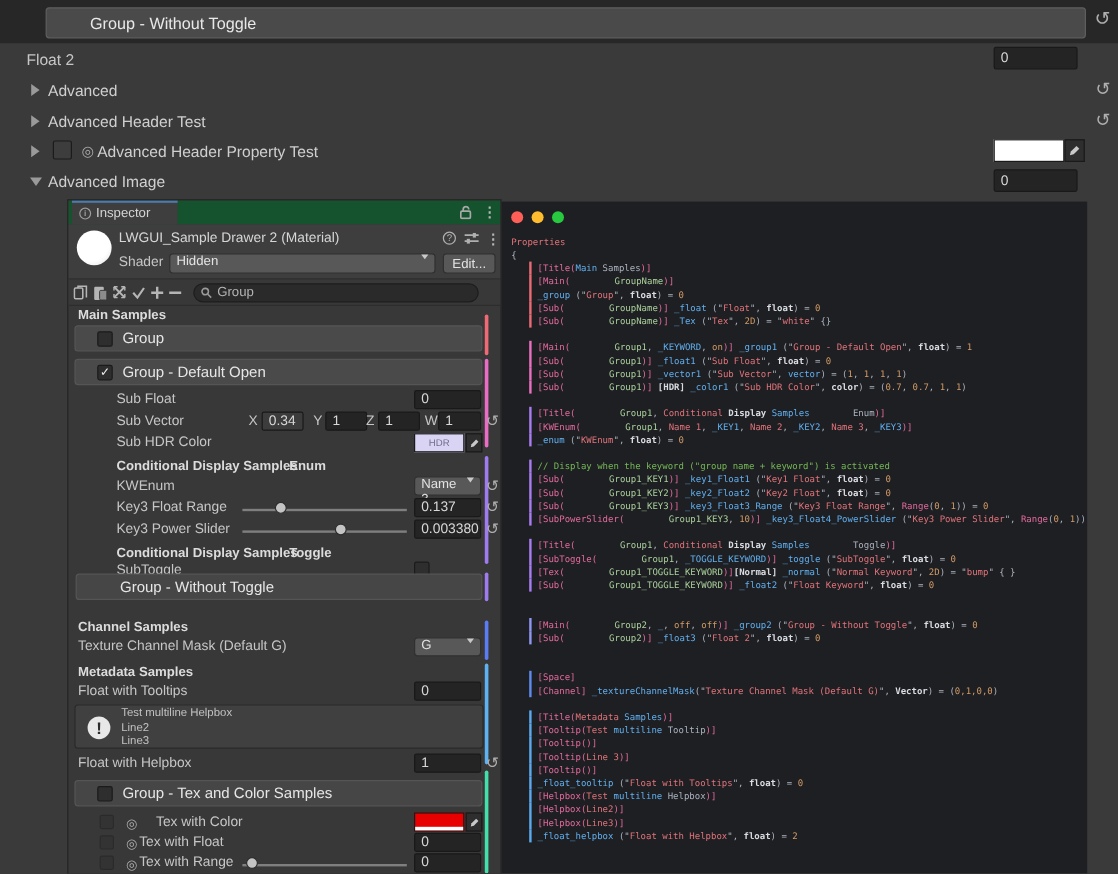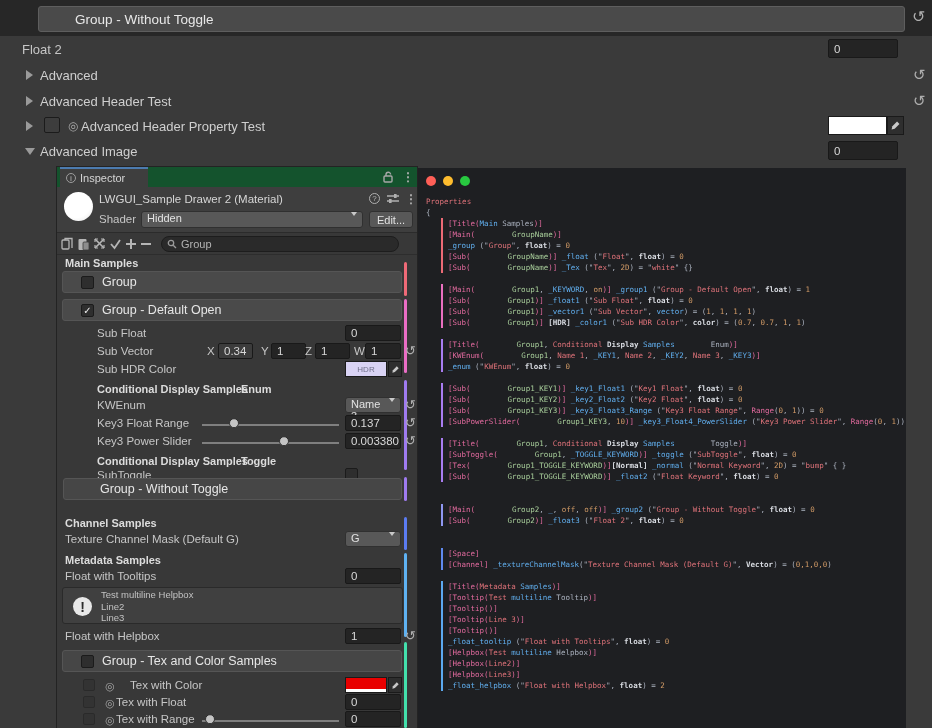--- a/index.html
+++ b/index.html
@@ -378,20 +378,21 @@
       <div class="cl">&nbsp;</div>
       <div class="cl bar" style="border-left-color: rgb(234, 111, 192);"><span class="tk-p">[Main(</span><span class="tk-g">Group1</span><span class="tk-t">, </span><span class="tk-b">_KEYWORD</span><span class="tk-t">, </span><span class="tk-n">on</span><span class="tk-p">)]</span><span class="tk-b"> _group1</span><span class="tk-t"> ("</span><span class="tk-s">Group - Default Open</span><span class="tk-t">", </span><span class="tk-w">float</span><span class="tk-t">) = </span><span class="tk-n">1</span></div>
       <div class="cl bar" style="border-left-color: rgb(234, 111, 192);"><span class="tk-p">[Sub(</span><span class="tk-g">Group1</span><span class="tk-p">)]</span><span class="tk-b"> _float1</span><span class="tk-t"> ("</span><span class="tk-s">Sub Float</span><span class="tk-t">", </span><span class="tk-w">float</span><span class="tk-t">) = </span><span class="tk-n">0</span></div>
       <div class="cl bar" style="border-left-color: rgb(234, 111, 192);"><span class="tk-p">[Sub(</span><span class="tk-g">Group1</span><span class="tk-p">)]</span><span class="tk-b"> _vector1</span><span class="tk-t"> ("</span><span class="tk-s">Sub Vector</span><span class="tk-t">", </span><span class="tk-b">vector</span><span class="tk-t">) = (</span><span class="tk-n">1</span><span class="tk-t">, </span><span class="tk-n">1</span><span class="tk-t">, </span><span class="tk-n">1</span><span class="tk-t">, </span><span class="tk-n">1</span><span class="tk-t">)</span></div>
       <div class="cl bar" style="border-left-color: rgb(234, 111, 192);"><span class="tk-p">[Sub(</span><span class="tk-g">Group1</span><span class="tk-p">)] </span><span class="tk-w">[HDR]</span><span class="tk-b"> _color1</span><span class="tk-t"> ("</span><span class="tk-s">Sub HDR Color</span><span class="tk-t">", </span><span class="tk-w">color</span><span class="tk-t">) = (</span><span class="tk-n">0.7</span><span class="tk-t">, </span><span class="tk-n">0.7</span><span class="tk-t">, </span><span class="tk-n">1</span><span class="tk-t">, </span><span class="tk-n">1</span><span class="tk-t">)</span></div>
       <div class="cl">&nbsp;</div>
       <div class="cl bar" style="border-left-color: rgb(169, 125, 242);"><span class="tk-p">[Title(</span><span class="tk-g">Group1</span><span class="tk-t">, </span><span class="tk-s">Conditional </span><span class="tk-w">Display </span><span class="tk-b">Samples</span><span class="tk-t">        Enum</span><span class="tk-p">)]</span></div>
       <div class="cl bar" style="border-left-color: rgb(169, 125, 242);"><span class="tk-p">[KWEnum(</span><span class="tk-g">Group1</span><span class="tk-t">, </span><span class="tk-s">Name 1</span><span class="tk-t">, </span><span class="tk-b">_KEY1</span><span class="tk-t">, </span><span class="tk-s">Name 2</span><span class="tk-t">, </span><span class="tk-b">_KEY2</span><span class="tk-t">, </span><span class="tk-s">Name 3</span><span class="tk-t">, </span><span class="tk-b">_KEY3</span><span class="tk-p">)]</span></div>
       <div class="cl bar" style="border-left-color: rgb(169, 125, 242);"><span class="tk-b">_enum</span><span class="tk-t"> ("</span><span class="tk-s">KWEnum</span><span class="tk-t">", </span><span class="tk-w">float</span><span class="tk-t">) = </span><span class="tk-n">0</span></div>
       <div class="cl">&nbsp;</div>
+      <div class="cl bar" style="border-left-color: rgb(169, 125, 242);"><span class="tk-c">// Display when the keyword ("group name + keyword") is activated</span></div>
       <div class="cl bar" style="border-left-color: rgb(169, 125, 242);"><span class="tk-p">[Sub(</span><span class="tk-g">Group1_KEY1</span><span class="tk-p">)]</span><span class="tk-b"> _key1_Float1</span><span class="tk-t"> ("</span><span class="tk-s">Key1 Float</span><span class="tk-t">", </span><span class="tk-w">float</span><span class="tk-t">) = </span><span class="tk-n">0</span></div>
       <div class="cl bar" style="border-left-color: rgb(169, 125, 242);"><span class="tk-p">[Sub(</span><span class="tk-g">Group1_KEY2</span><span class="tk-p">)]</span><span class="tk-b"> _key2_Float2</span><span class="tk-t"> ("</span><span class="tk-s">Key2 Float</span><span class="tk-t">", </span><span class="tk-w">float</span><span class="tk-t">) = </span><span class="tk-n">0</span></div>
       <div class="cl bar" style="border-left-color: rgb(169, 125, 242);"><span class="tk-p">[Sub(</span><span class="tk-g">Group1_KEY3</span><span class="tk-p">)]</span><span class="tk-b"> _key3_Float3_Range</span><span class="tk-t"> ("</span><span class="tk-s">Key3 Float Range</span><span class="tk-t">", </span><span class="tk-p">Range</span><span class="tk-t">(</span><span class="tk-n">0</span><span class="tk-t">, </span><span class="tk-n">1</span><span class="tk-t">)) = </span><span class="tk-n">0</span></div>
       <div class="cl bar" style="border-left-color: rgb(169, 125, 242);"><span class="tk-p">[SubPowerSlider(</span><span class="tk-g">Group1_KEY3</span><span class="tk-t">, </span><span class="tk-n">10</span><span class="tk-p">)]</span><span class="tk-b"> _key3_Float4_PowerSlider</span><span class="tk-t"> ("</span><span class="tk-s">Key3 Power Slider</span><span class="tk-t">", </span><span class="tk-p">Range</span><span class="tk-t">(</span><span class="tk-n">0</span><span class="tk-t">, </span><span class="tk-n">1</span><span class="tk-t">)) = </span><span class="tk-n">0</span></div>
       <div class="cl">&nbsp;</div>
       <div class="cl bar" style="border-left-color: rgb(169, 125, 242);"><span class="tk-p">[Title(</span><span class="tk-g">Group1</span><span class="tk-t">, </span><span class="tk-s">Conditional </span><span class="tk-w">Display </span><span class="tk-b">Samples</span><span class="tk-t">        Toggle</span><span class="tk-p">)]</span></div>
       <div class="cl bar" style="border-left-color: rgb(169, 125, 242);"><span class="tk-p">[SubToggle(</span><span class="tk-g">Group1</span><span class="tk-t">, </span><span class="tk-b">_TOGGLE_KEYWORD</span><span class="tk-p">)]</span><span class="tk-b"> _toggle</span><span class="tk-t"> ("</span><span class="tk-s">SubToggle</span><span class="tk-t">", </span><span class="tk-w">float</span><span class="tk-t">) = </span><span class="tk-n">0</span></div>
       <div class="cl bar" style="border-left-color: rgb(169, 125, 242);"><span class="tk-p">[Tex(</span><span class="tk-g">Group1_TOGGLE_KEYWORD</span><span class="tk-p">)]</span><span class="tk-w">[Normal]</span><span class="tk-b"> _normal</span><span class="tk-t"> ("</span><span class="tk-s">Normal Keyword</span><span class="tk-t">", </span><span class="tk-n">2D</span><span class="tk-t">) = "</span><span class="tk-s">bump</span><span class="tk-t">" { }</span></div>
       <div class="cl bar" style="border-left-color: rgb(169, 125, 242);"><span class="tk-p">[Sub(</span><span class="tk-g">Group1_TOGGLE_KEYWORD</span><span class="tk-p">)]</span><span class="tk-b"> _float2</span><span class="tk-t"> ("</span><span class="tk-s">Float Keyword</span><span class="tk-t">", </span><span class="tk-w">float</span><span class="tk-t">) = </span><span class="tk-n">0</span></div>
       <div class="cl">&nbsp;</div>

